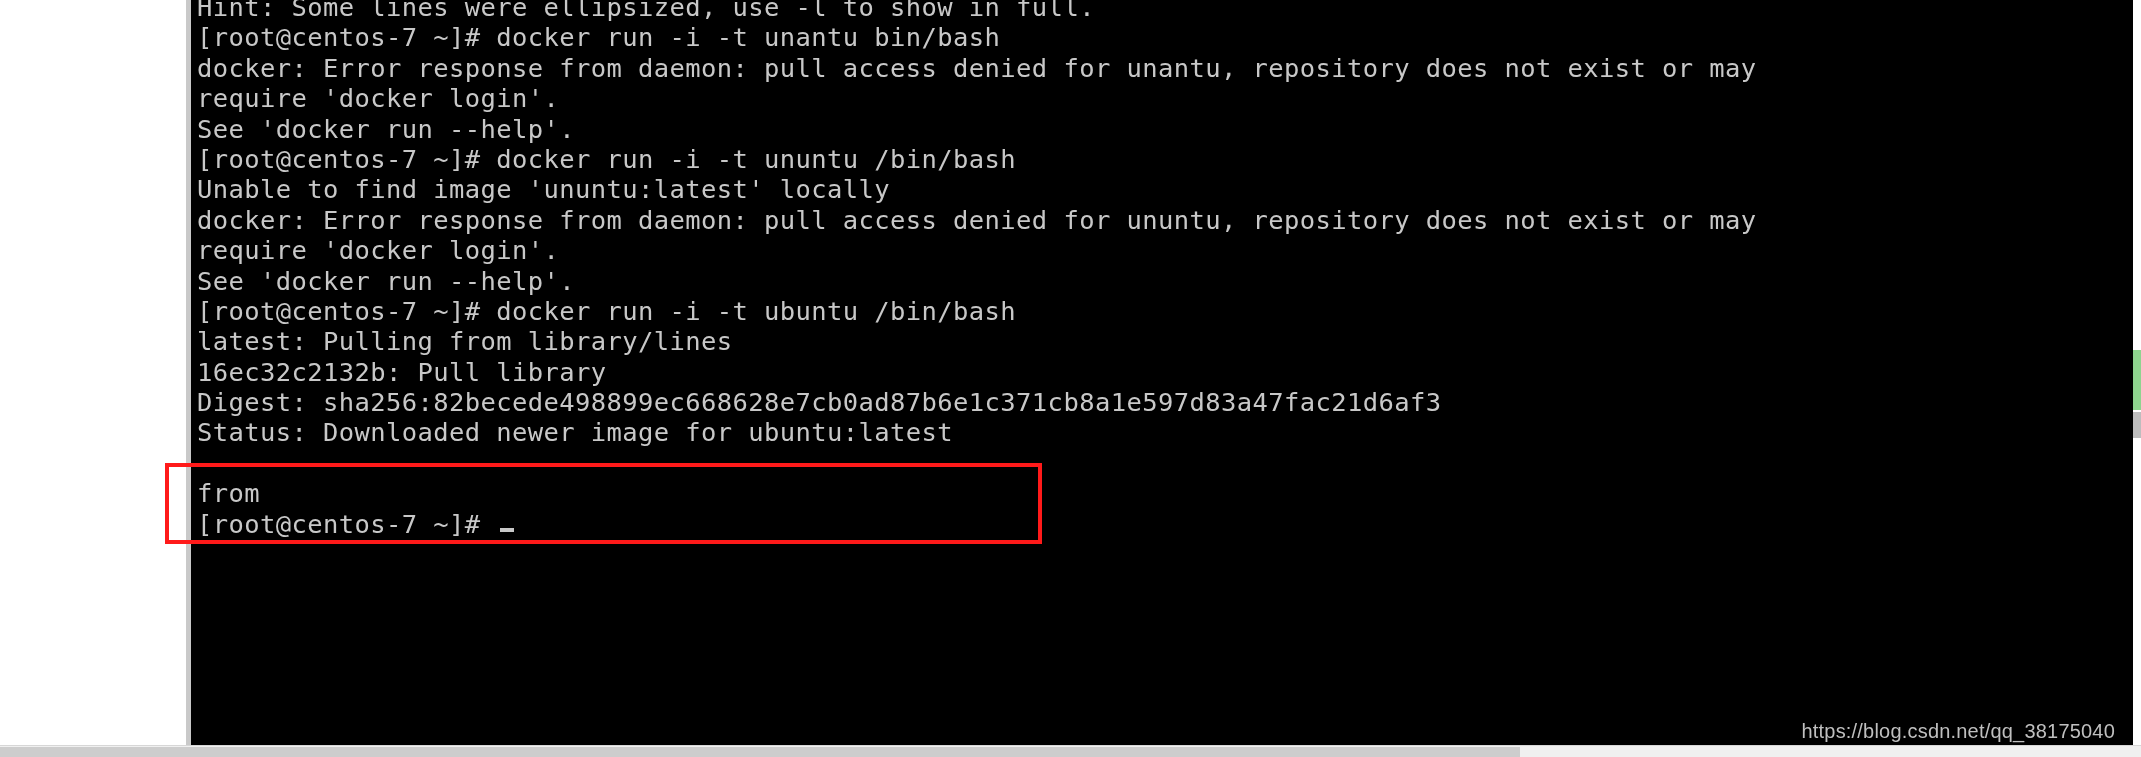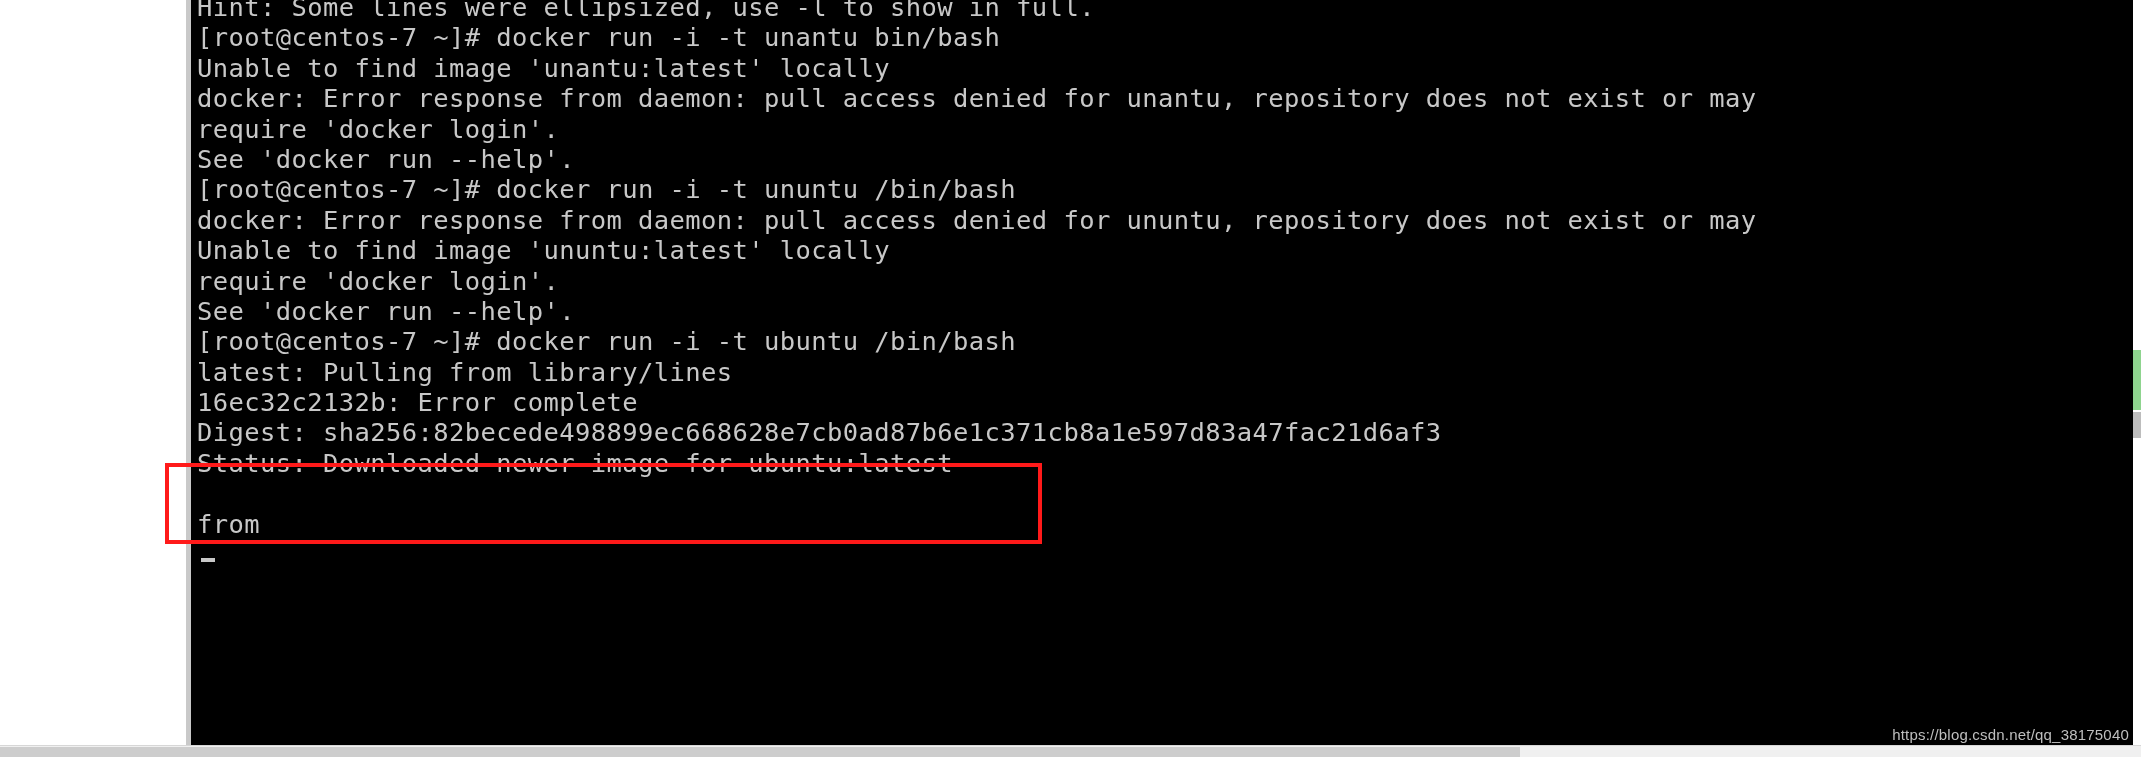--- a/index.html
+++ b/index.html
@@ -134,59 +134,58 @@
     left: 2133px;
     top: 412px;
     width: 8px;
     height: 26px;
     background: #bdbdbd;
   }
 
   
   #watermark {
     position: absolute;
-    right: 12px;
+    right: 26px;
     bottom: 14px;
     color: #bfbfbf;
     font-family: "Liberation Sans", sans-serif;
-    font-size: 15px;
+    font-size: 20px;
     letter-spacing: 0.2px;
     white-space: nowrap;
   }
 </style>
 </head>
 <body>
 
 <div id="screen">
 
   <div id="left-gutter"></div>
 
   <div id="terminal-left-border"></div>
 
   <div id="terminal">
     <div id="terminal-lines">
       <span class="term-line">Hint: Some lines were ellipsized, use -l to show in full.</span>
       <span class="term-line">[root@centos-7 ~]# docker run -i -t unantu bin/bash</span>
-      <span class="term-line">Unable to find image 'unantu:latest' locally</span>
       <span class="term-line">docker: Error response from daemon: pull access denied for unantu, repository does not exist or may</span>
       <span class="term-line">require 'docker login'.</span>
       <span class="term-line">See 'docker run --help'.</span>
       <span class="term-line">[root@centos-7 ~]# docker run -i -t ununtu /bin/bash</span>
+      <span class="term-line">Unable to find image 'ununtu:latest' locally</span>
       <span class="term-line">docker: Error response from daemon: pull access denied for ununtu, repository does not exist or may</span>
-      <span class="term-line">Unable to find image 'ununtu:latest' locally</span>
       <span class="term-line">require 'docker login'.</span>
       <span class="term-line">See 'docker run --help'.</span>
       <span class="term-line">[root@centos-7 ~]# docker run -i -t ubuntu /bin/bash</span>
       <span class="term-line">latest: Pulling from library/lines</span>
-      <span class="term-line">16ec32c2132b: Error complete</span>
+      <span class="term-line">16ec32c2132b: Pull library</span>
       <span class="term-line">Digest: sha256:82becede498899ec668628e7cb0ad87b6e1c371cb8a1e597d83a47fac21d6af3</span>
       <span class="term-line">Status: Downloaded newer image for ubuntu:latest</span>
       <span class="term-line blank"></span>
       <span class="term-line">from</span>
-      <span class="term-line"><span class="cursor-block"></span></span>
+      <span class="term-line"><span>[root@centos-7 ~]# </span><span class="cursor-block"></span></span>
     </div>
   </div>
 
   <div id="red-highlight"></div>
 
   <div id="right-scroll-track"></div>
   <div id="right-scroll-thumb"></div>
   <div id="right-scroll-thumb-2"></div>
 
   <div id="bottom-scrollbar">

